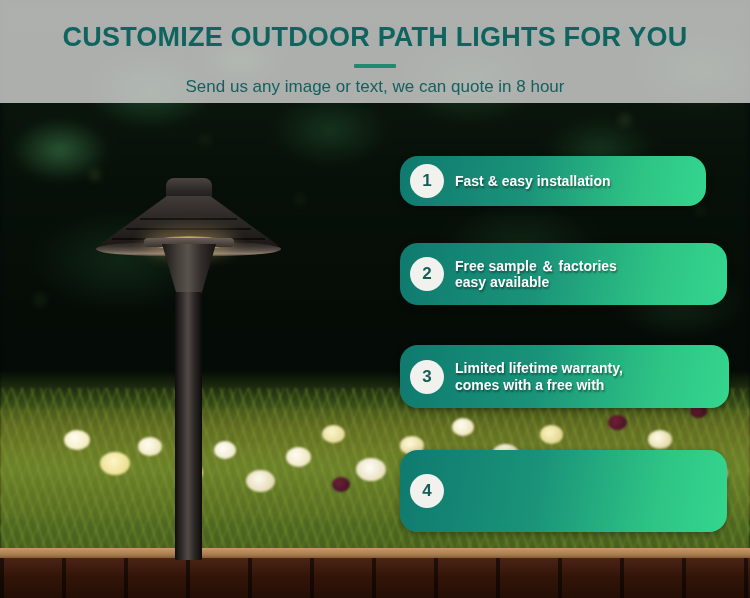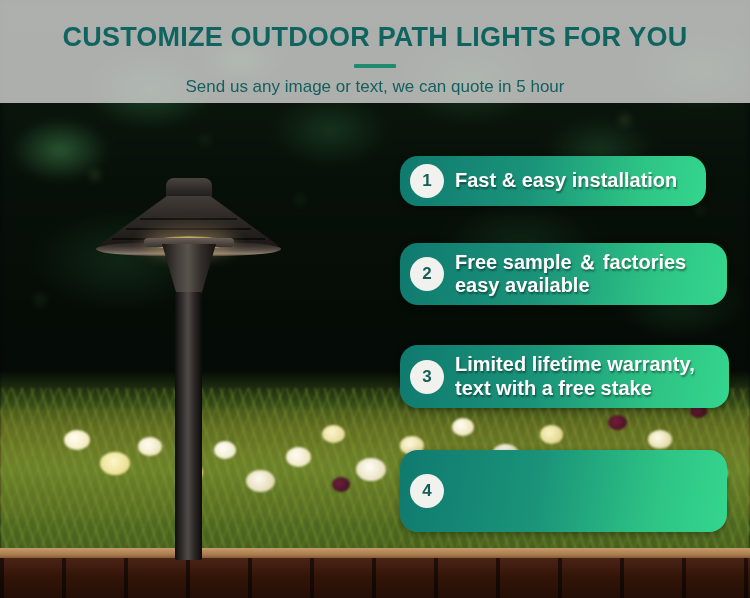--- a/index.html
+++ b/index.html
@@ -182,21 +182,21 @@
   .badge {
     flex:0 0 auto;
     width:34px; height:34px; border-radius:50%;
     background:#f1f1ee;
     color:#145e57;
     font-size:17px; font-weight:bold;
     display:flex; align-items:center; justify-content:center;
     margin-right:11px;
   }
   .feat-text {
-    color:#ffffff; font-weight:bold; font-size:20px; line-height:1.16;
+    color:#ffffff; font-weight:bold; font-size:14px; line-height:1.16;
     text-shadow:1px 1.5px 2px rgba(0,0,0,.42);
     white-space:pre-line;
   }
 
   #feature-1 { top:156px; width:306px; height:50px; }
   #feature-2 { top:243px; width:327px; height:62px; }
   #feature-3 { top:345px; width:329px; height:63px; }
   #feature-4 { top:450px; width:327px; height:82px; }
 </style>
 </head>
@@ -245,37 +245,37 @@
     <div class="lamp-brim"></div>
     <div class="lamp-glow"></div>
     <div class="lamp-collar"></div>
     <div class="lamp-neck"></div>
     <div class="lamp-stem"></div>
   </div>
 
   <div class="header">
     <div class="title">CUSTOMIZE OUTDOOR PATH LIGHTS FOR YOU</div>
     <div class="divider"></div>
-    <div class="subtitle">Send us any image or text, we can quote in 5 hour</div>
+    <div class="subtitle">Send us any image or text, we can quote in 8 hour</div>
   </div>
 
   <div class="feature" id="feature-1">
     <div class="badge">1</div>
     <div class="feat-text">Fast &amp; easy installation</div>
   </div>
 
   <div class="feature" id="feature-2">
     <div class="badge">2</div>
     <div class="feat-text">Free sample ＆ factories
 easy available</div>
   </div>
 
   <div class="feature" id="feature-3">
     <div class="badge">3</div>
     <div class="feat-text">Limited lifetime warranty,
-text with a free stake</div>
+comes with a free with</div>
   </div>
 
   <div class="feature" id="feature-4">
     <div class="badge">4</div>
   </div>
 
 </div>
 
 </body></html>

